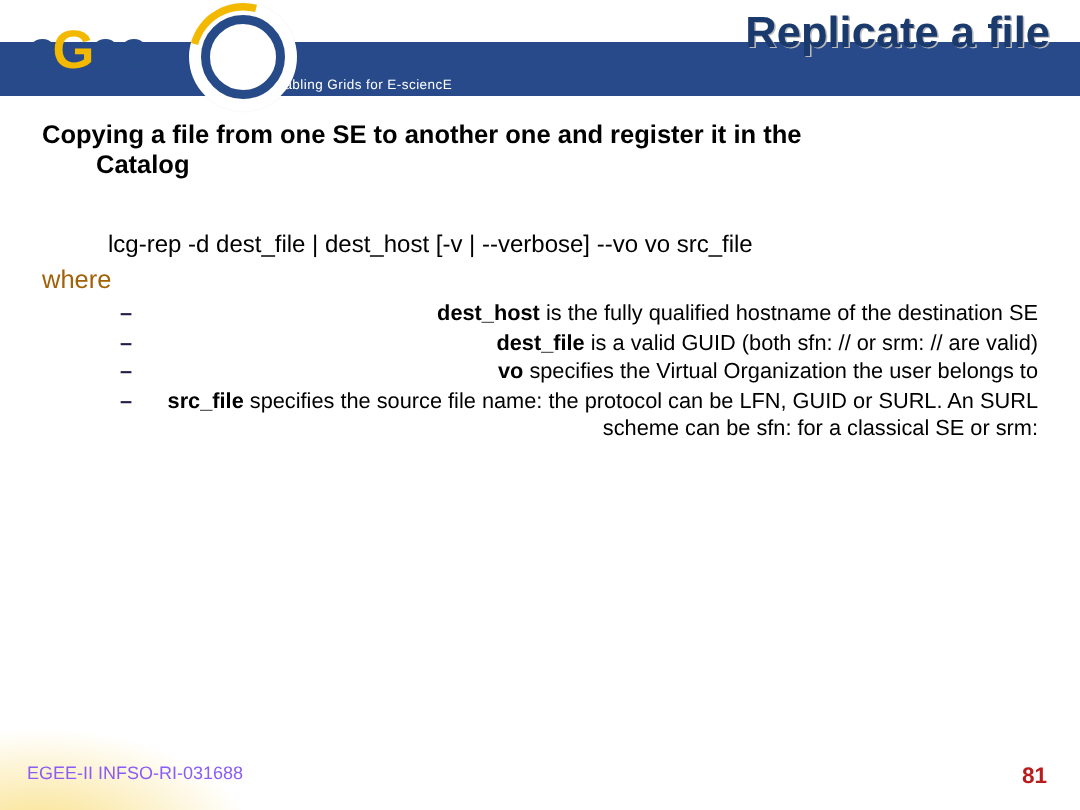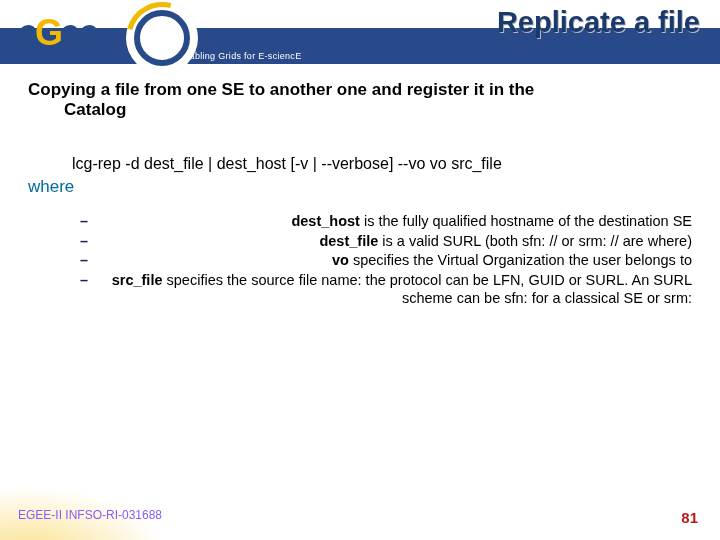--- a/index.html
+++ b/index.html
@@ -109,22 +109,22 @@
 
   .cmd {
     padding-left: 44px;
     font-size: 16px;
     color: #000;
     margin-bottom: 4px;
     margin-top: 36px;
   }
   .where {
     font-size: 17px;
-    color: #0369a1;
-    margin-bottom: 16px;
+    color: #a16207;
+    margin-bottom: 4px;
   }
 
   .bullets { padding-left: 52px; }
   .bullets .row { display: flex; align-items: flex-start; font-size: 14.5px; line-height: 1.22; margin-bottom: 2px; }
   .bullets .dash { width: 18px; flex: 0 0 18px; color: #201e4a; font-weight: bold; }
   .bullets .txt { flex: 1; text-align: right; }
   .bullets .txt b { font-weight: bold; }
 
   .example {
     position: absolute;
@@ -193,21 +193,21 @@
     <div class="cmd">lcg-rep -d dest_file | dest_host [-v | --verbose] --vo vo src_file</div>
     <div class="where">where</div>
 
     <div class="bullets">
       <div class="row">
         <span class="dash">–</span>
         <span class="txt"><b>dest_host</b><span> is the fully qualified hostname of the destination SE</span></span>
       </div>
       <div class="row">
         <span class="dash">–</span>
-        <span class="txt"><b>dest_file</b><span> is a valid SURL (both sfn: // or srm: // are where)</span></span>
+        <span class="txt"><b>dest_file</b><span> is a valid GUID (both sfn: // or srm: // are valid)</span></span>
       </div>
       <div class="row">
         <span class="dash">–</span>
         <span class="txt"><b>vo</b><span> specifies the Virtual Organization the user belongs to</span></span>
       </div>
       <div class="row">
         <span class="dash">–</span>
         <span class="txt"><b>src_file</b><span> specifies  the  source file name: the protocol can be LFN, GUID or SURL.  An SURL scheme can be sfn: for a classical SE or srm:</span></span>
       </div>
     </div>

